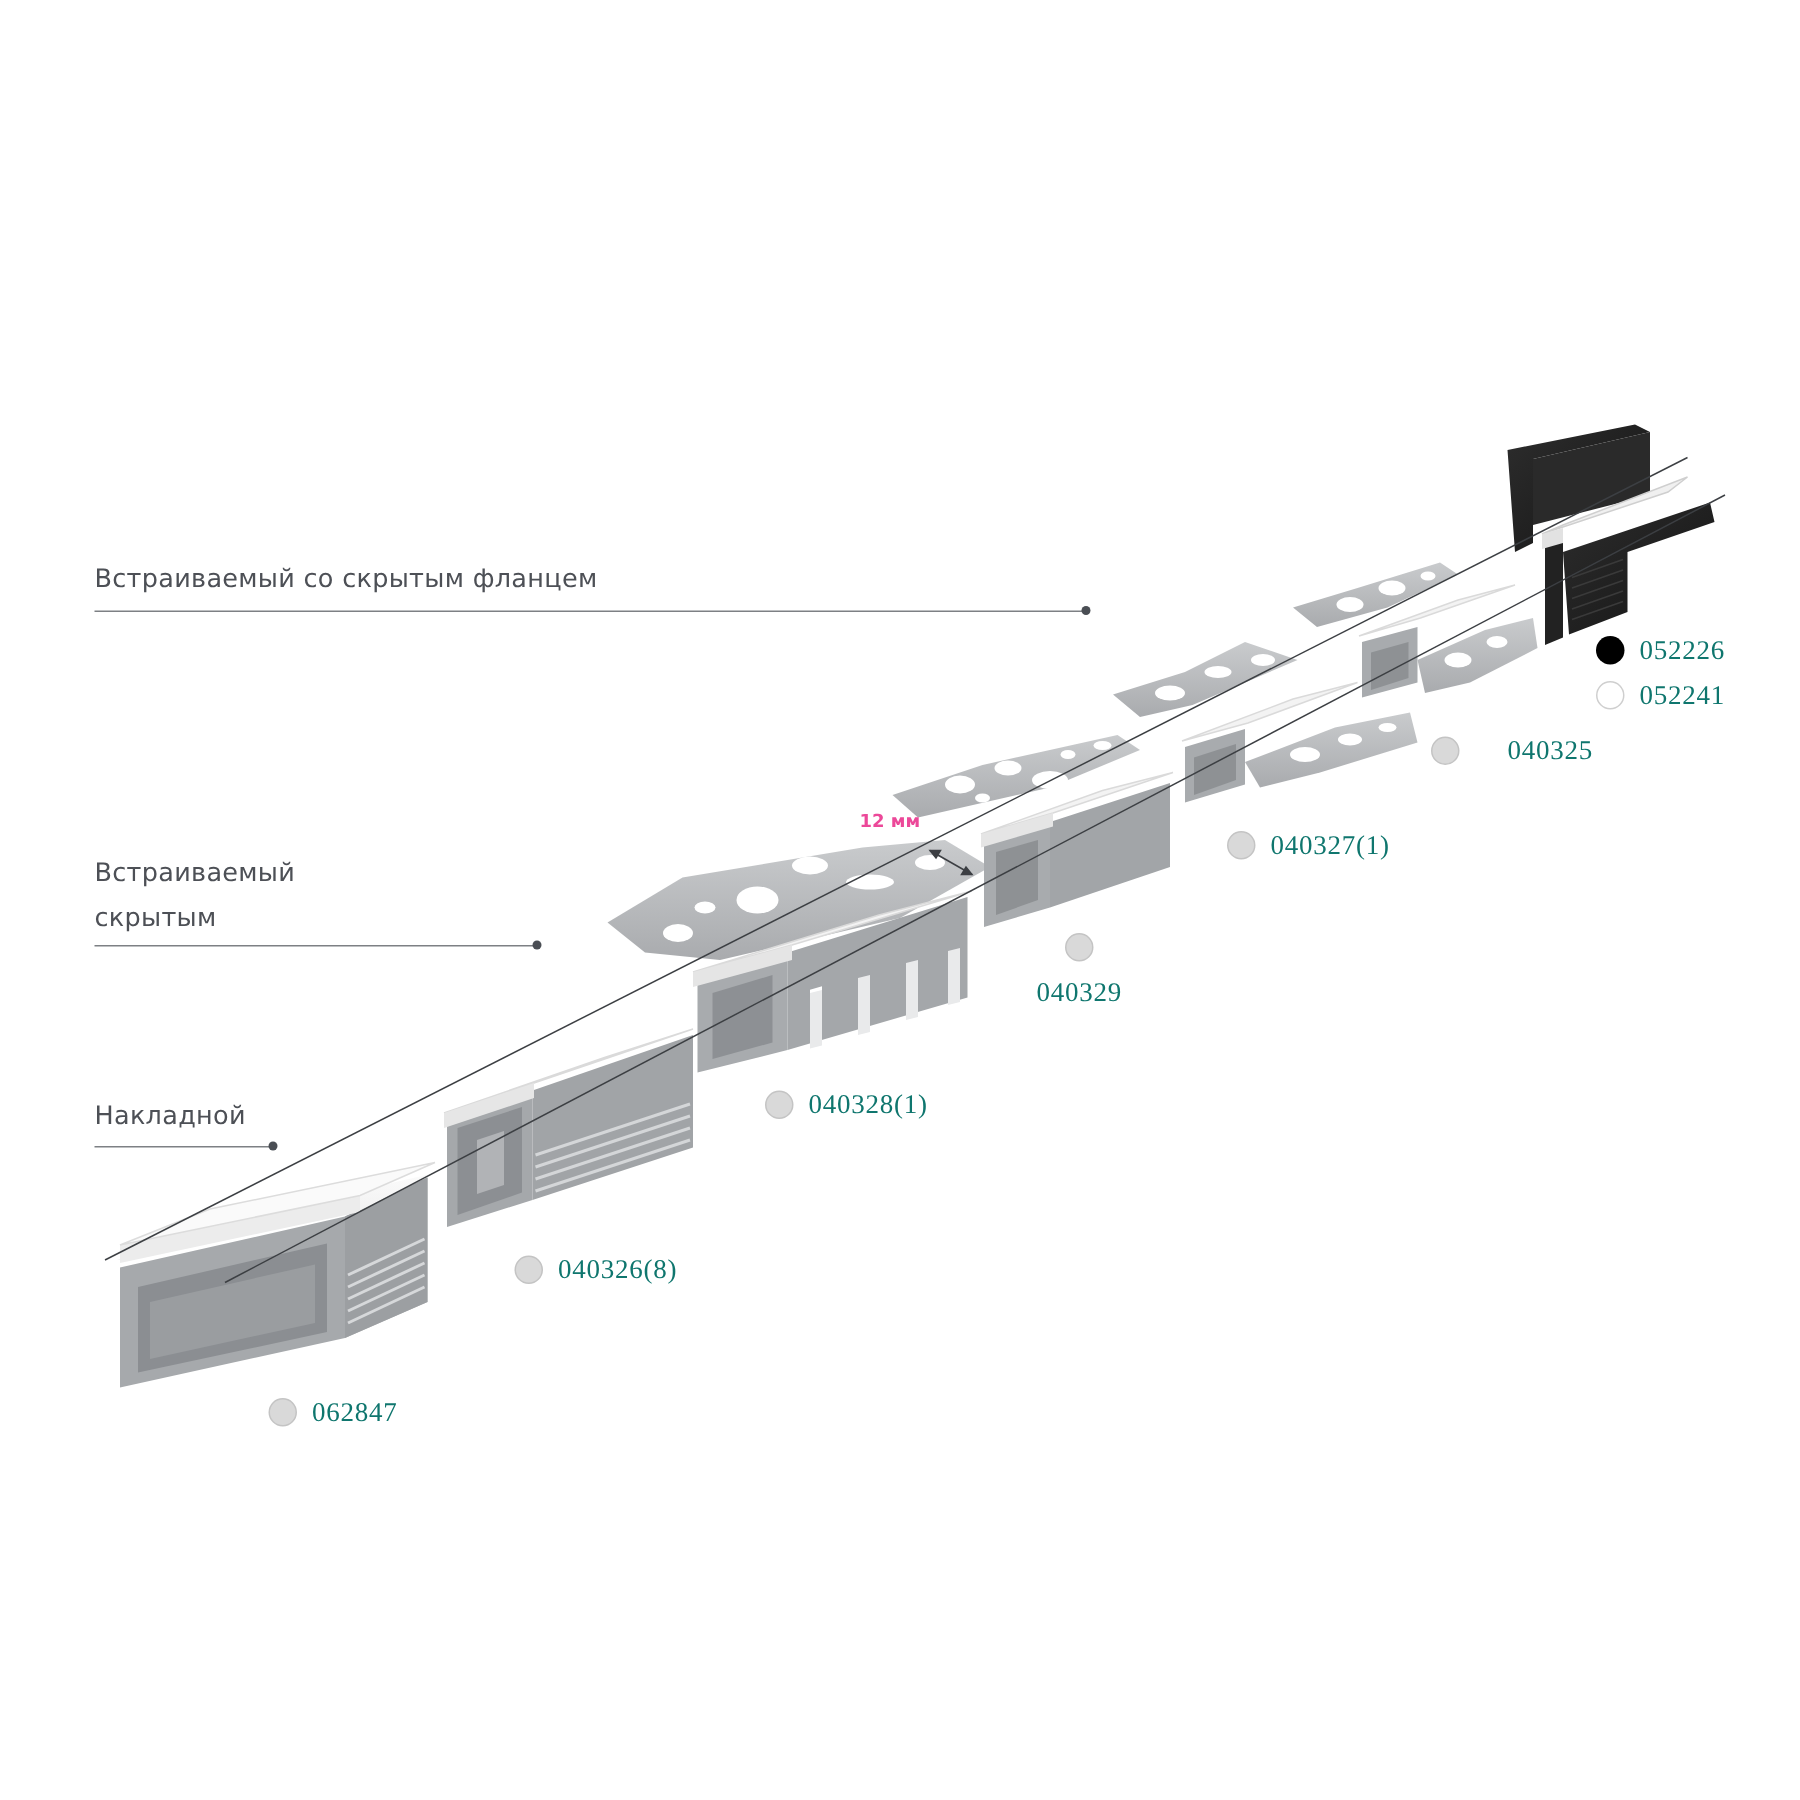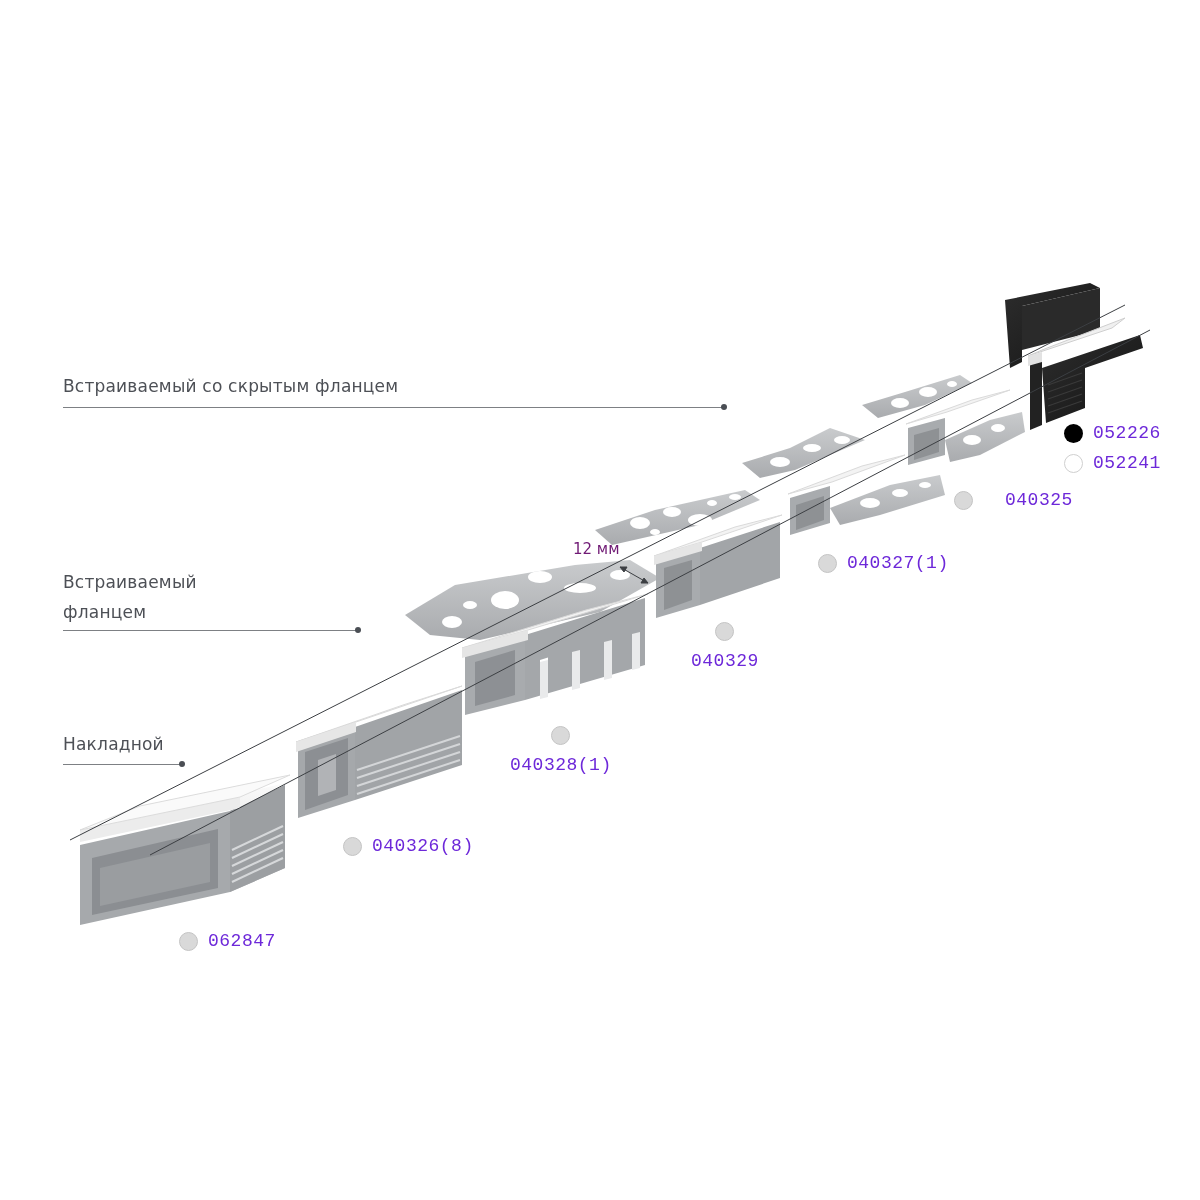--- a/index.html
+++ b/index.html
@@ -3,23 +3,23 @@
   <meta charset="utf-8">
   <style>
     html, body { margin: 0; padding: 0; background: #ffffff; }
     body { width: 1200px; height: 1200px; position: relative; overflow: hidden;
            font-family: "DejaVu Sans", "Liberation Sans", sans-serif; color: #4a4d52; }
     .stage { position: absolute; left: 0; top: 0; width: 1200px; height: 872px; }
     .category { position: absolute; font-size: 17px; line-height: 28px; color: #4d5056; letter-spacing: 0.2px; }
     .leader { position: absolute; height: 0; border-top: 1.5px solid #7d8084; }
     .leader-dot { position: absolute; width: 6px; height: 6px; border-radius: 50%; background: #4a4e54; }
     .code { position: absolute; display: flex; align-items: center; gap: 10px; font-size: 18px;
-            color: #6d28d9; font-family: Liberation Mono, monospace; letter-spacing: 0.5px; }
+            color: #0f766e; font-family: Liberation Serif, serif; letter-spacing: 0.5px; }
     .swatch { width: 19px; height: 19px; border-radius: 50%; box-sizing: border-box; flex: 0 0 auto; }
-    .dim-label { position: absolute; font-size: 15px; color: #701a75; }
+    .dim-label { position: absolute; font-size: 12px; color: #ec4899; font-weight: bold; }
     svg.art { position: absolute; left: 0; top: 0; }
   </style>
 </head>
 <body>
 
 <div class="stage">
 
   <svg class="art" width="1200" height="1200" viewBox="0 0 1200 1200">
     <defs>
       <linearGradient id="alTop" x1="0" y1="0" x2="0" y2="1">
@@ -190,21 +190,21 @@
       <polygon points="620,567 627,567 624,572"></polygon>
       <polygon points="648,583 641,583 644,578"></polygon>
     </g>
   </svg>
 
   <div class="category" style="left:63px; top:372px;">Встраиваемый со скрытым фланцем</div>
   <div class="leader" style="left:63px; top:407px; width:660px;"></div>
   <div class="leader-dot" style="left:721px; top:404px;"></div>
 
   <div class="category" style="left:63px; top:568px;">Встраиваемый</div>
-  <div class="category" style="left:63px; top:598px;">фланцем</div>
+  <div class="category" style="left:63px; top:598px;">скрытым</div>
   <div class="leader" style="left:63px; top:630px; width:295px;"></div>
   <div class="leader-dot" style="left:355px; top:627px;"></div>
 
   <div class="category" style="left:63px; top:730px;">Накладной</div>
   <div class="leader" style="left:63px; top:764px; width:118px;"></div>
   <div class="leader-dot" style="left:179px; top:761px;"></div>
 
   <div class="dim-label" style="left:573px; top:540px;">12 мм</div>
 
   <div class="code" style="left:1064px; top:423px;">
@@ -220,21 +220,21 @@
     <span>040325</span>
   </div>
   <div class="code" style="left:818px; top:553px;justify-content:center;">
     <span class="swatch" style="background:#d9d9d9; border:1px solid #c4c4c4;"></span>
     <span>040327(1)</span>
   </div>
   <div class="code" style="left:691px; top:622px;flex-direction:column;">
     <span class="swatch" style="background:#d9d9d9; border:1px solid #c4c4c4;"></span>
     <span>040329</span>
   </div>
-  <div class="code" style="left:510px; top:726px;flex-direction:column;">
+  <div class="code" style="left:510px; top:726px;">
     <span class="swatch" style="background:#d9d9d9; border:1px solid #c4c4c4;"></span>
     <span>040328(1)</span>
   </div>
   <div class="code" style="left:343px; top:836px;">
     <span class="swatch" style="background:#d9d9d9; border:1px solid #c4c4c4;"></span>
     <span>040326(8)</span>
   </div>
   <div class="code" style="left:179px; top:931px;justify-content:flex-end;">
     <span class="swatch" style="background:#d9d9d9; border:1px solid #c4c4c4;"></span>
     <span>062847</span>

